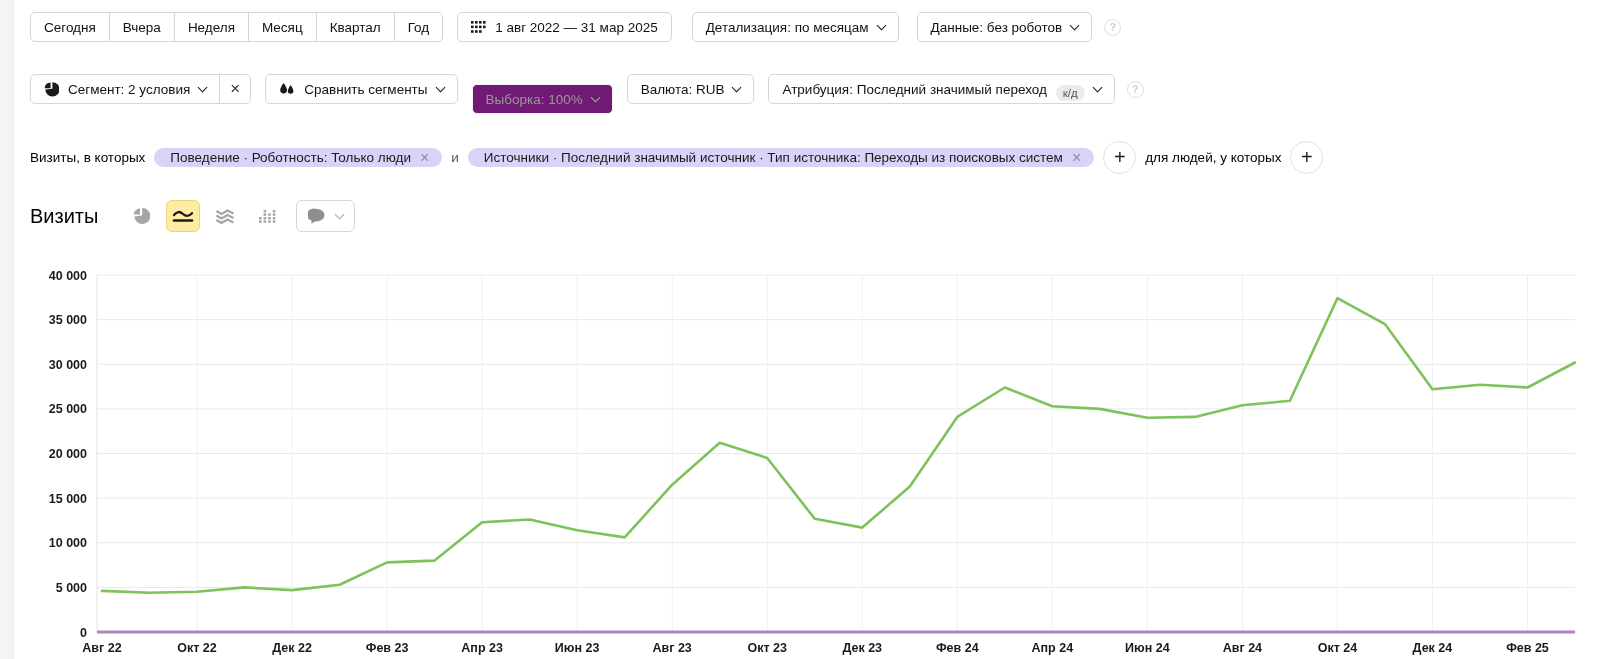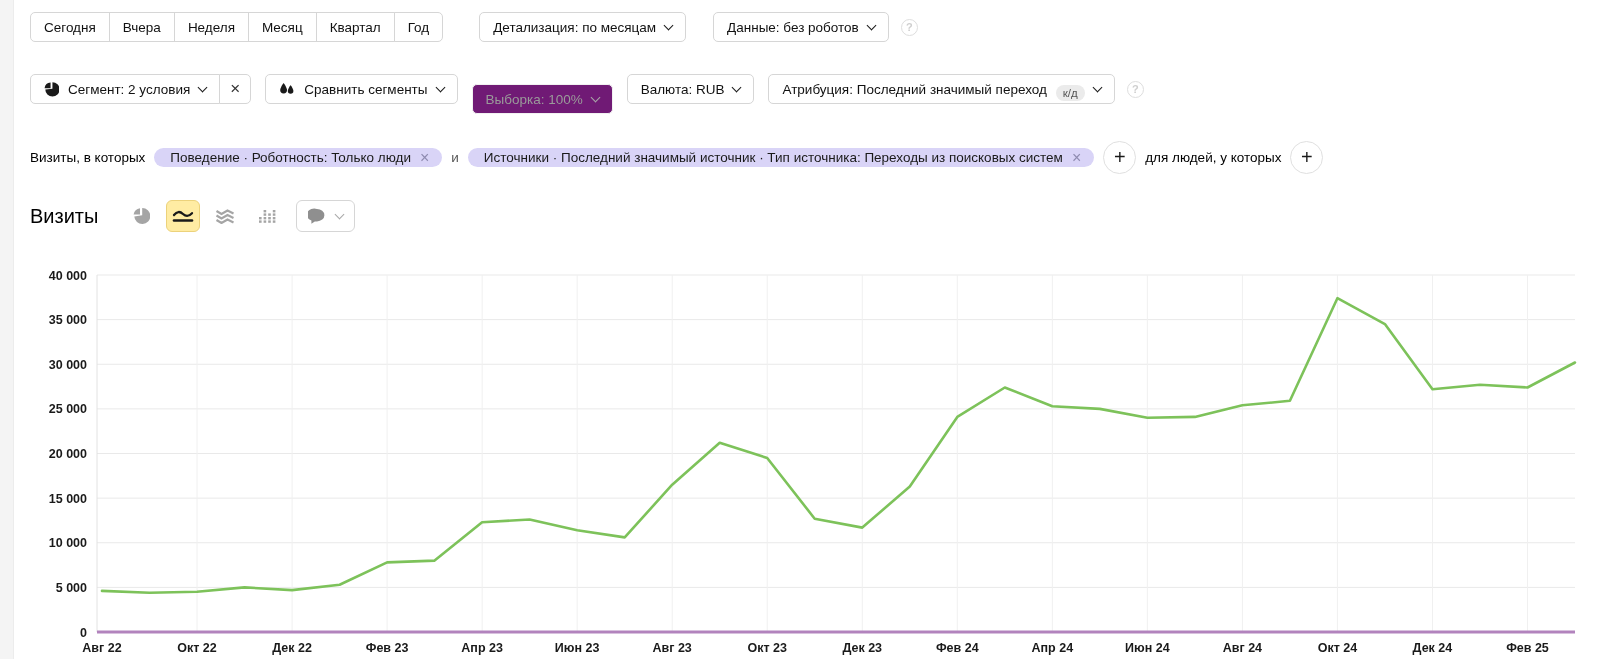--- a/index.html
+++ b/index.html
@@ -24,21 +24,21 @@
   .btn.sq { width:32px; justify-content:center; padding:0; font-size:17px; color:#333; }
   .attached { margin-left:-1px; border-radius:0 5px 5px 0; }
   .lead { border-radius:5px 0 0 5px; }
 
   .chev { width:7px; height:7px; border-right:1.6px solid #1a1a1a; border-bottom:1.6px solid #1a1a1a;
           transform:rotate(45deg); margin-top:-4px; flex:0 0 auto; }
   .chev.gray { border-color:#a8a8a8; }
 
   .help { width:17px; height:17px; border-radius:50%; border:1.5px solid #dedede; color:#cfcfcf;
           font-size:11px; font-weight:bold; display:inline-flex; align-items:center; justify-content:center; }
-  .ml12{margin-left:12px;} .ml14{margin-left:14px;} .ml17{margin-left:27px;} .ml20{margin-left:36px;}
+  .ml12{margin-left:12px;} .ml14{margin-left:14px;} .ml17{margin-left:18px;} .ml20{margin-left:20px;}
 
   .badge { background:#ebebeb; border-radius:9px; padding:2px 7px; font-size:11.5px; color:#555;margin-top:7px; }
 
   .gray-label { color:#000000; font-size:13.5px; white-space:nowrap; }
   .conj { color:#555; font-size:13.5px; }
   .chip { display:inline-flex; align-items:center; height:19px; border-radius:16px; background:#d9d4f7;
           padding:0 13px 0 16px; font-size:13.5px; color:#1a1a1a; white-space:nowrap; cursor:pointer; }
   .chip .x { margin-left:9px; color:#8f8bb0; font-size:16px; line-height:1; }
   .plus { width:33px; height:33px; border-radius:50%; border:1px solid #e0e0e0; background:#fff;
           display:inline-flex; align-items:center; justify-content:center; font-size:20px; font-weight:400;
@@ -64,20 +64,40 @@
   <div class="row row1">
     <div class="seg" style="display:flex;">
       <button class="btn">Сегодня</button>
       <button class="btn">Вчера</button>
       <button class="btn">Неделя</button>
       <button class="btn">Месяц</button>
       <button class="btn">Квартал</button>
       <button class="btn">Год</button>
     </div>
 
+    <button class="btn ml14">
+      <span style="display:inline-flex;">
+        <svg width="15" height="13" viewBox="0 0 15 13">
+          <g fill="#1a1a1a">
+            <rect x="0" y="0" width="2.6" height="2.6"></rect>
+              <rect x="4" y="0" width="2.6" height="2.6"></rect>
+              <rect x="8" y="0" width="2.6" height="2.6"></rect>
+              <rect x="12" y="0" width="2.6" height="2.6"></rect>
+            <rect x="0" y="4.6" width="2.6" height="2.6"></rect>
+              <rect x="4" y="4.6" width="2.6" height="2.6"></rect>
+              <rect x="8" y="4.6" width="2.6" height="2.6"></rect>
+              <rect x="12" y="4.6" width="2.6" height="2.6"></rect>
+            <rect x="0" y="9.2" width="2.6" height="2.6"></rect>
+              <rect x="4" y="9.2" width="2.6" height="2.6"></rect>
+              <rect x="8" y="9.2" width="2.6" height="2.6"></rect>
+          </g>
+        </svg>
+      </span>
+      <span>1 авг 2022 — 31 мар 2025</span>
+    </button>
 
     <button class="btn ml20">
       <span>Детализация: по месяцам</span>
       <span class="chev"></span>
     </button>
 
     <button class="btn ml17">
       <span>Данные: без роботов</span>
       <span class="chev"></span>
     </button>

